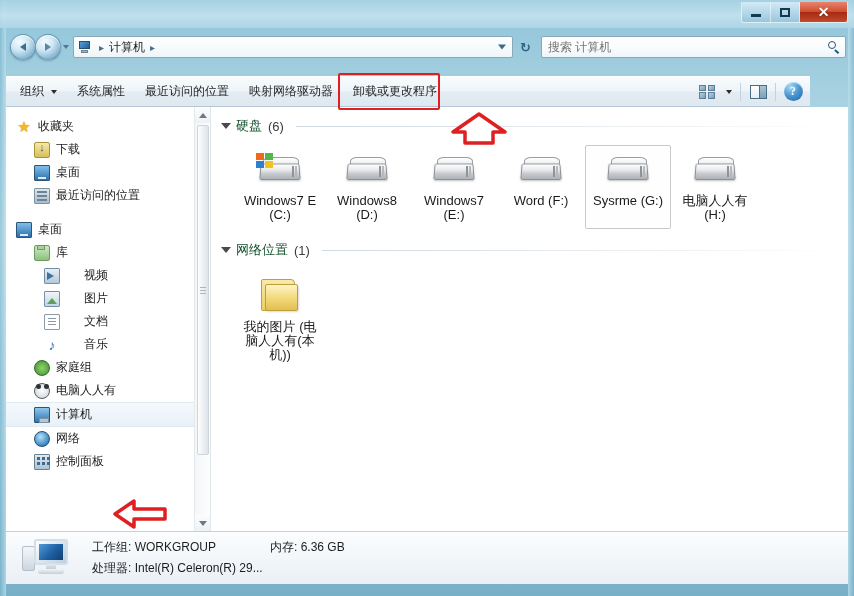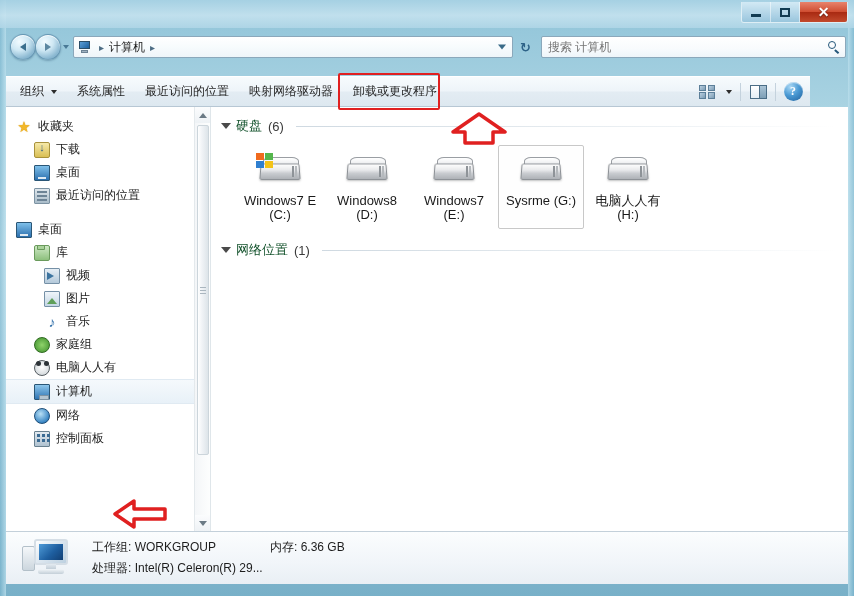--- a/index.html
+++ b/index.html
@@ -205,21 +205,21 @@
     width: 205px; height: 100%; background: #ffffff;
     position: relative; overflow: hidden;
     border-right: 1px solid #dfe6ea;
   }
   #sidebar-list { padding-top: 8px; }
   .nav-row {
     display: flex; align-items: center; height: 23px; padding-left: 10px;
     font-size: 12px; color: #1c1c1c; white-space: nowrap; cursor: default;
   }
   .nav-row.indent-1 { padding-left: 28px; }
-  .nav-row.indent-2 { padding-left: 38px; }
+  .nav-row.indent-2 { padding-left: 38px; gap: 18px; }
   .nav-row.selected {
     background: linear-gradient(180deg, #f5f9fc 0%, #e8f1f8 100%);
     border-top: 1px solid #e0eaf2; border-bottom: 1px solid #e0eaf2;
     height: 25px;
   }
   .nav-gap { height: 11px; }
   .ni { width: 16px; height: 16px; flex: none; margin-right: 6px; position: relative; }
 
   
   .ic-star { color: #f2b72a; font-size: 15px; line-height: 16px; text-align: center;
@@ -533,20 +533,24 @@
         </div>
         <div class="nav-row indent-2">
           <span class="ni ic-video"></span>
           <span>视频</span>
         </div>
         <div class="nav-row indent-2">
           <span class="ni ic-picture"></span>
           <span>图片</span>
         </div>
         <div class="nav-row indent-2">
+          <span class="ni ic-doc"></span>
+          <span>文档</span>
+        </div>
+        <div class="nav-row indent-2">
           <span class="ni ic-music">♪</span>
           <span>音乐</span>
         </div>
         <div class="nav-row indent-1">
           <span class="ni ic-homegroup"></span>
           <span>家庭组</span>
         </div>
         <div class="nav-row indent-1">
           <span class="ni ic-panda"></span>
           <span>电脑人人有</span>
@@ -612,20 +616,28 @@
 
         <div class="tile">
           <span class="drive-ico">
             <span class="drive-top"></span>
               <span class="drive-body"></span>
               <span class="drive-slot"></span>
           </span>
           <span class="tile-label">Windows7 (E:)</span>
         </div>
 
+        <div class="tile">
+          <span class="drive-ico">
+            <span class="drive-top"></span>
+              <span class="drive-body"></span>
+              <span class="drive-slot"></span>
+          </span>
+          <span class="tile-label">Word (F:)</span>
+        </div>
 
         <div class="tile selected">
           <span class="drive-ico">
             <span class="drive-top"></span>
               <span class="drive-body"></span>
               <span class="drive-slot"></span>
           </span>
           <span class="tile-label">Sysrme (G:)</span>
         </div>
 
@@ -639,20 +651,29 @@
         </div>
       </div>
 
       <div class="group-header" style="margin-top:12px;text-align:center;">
         <span class="grp-caret"></span>
         <span class="grp-title">网络位置</span>
         <span class="grp-count">(1)</span>
         <span class="grp-line"></span>
       </div>
 
+      <div class="tiles">
+        <div class="tile">
+          <span class="folder-ico">
+            <span class="folder-back"></span>
+              <span class="folder-front"></span>
+          </span>
+          <span class="tile-label">我的图片 (电脑人人有(本机))</span>
+        </div>
+      </div>
     </div>
   </div>
 
   <div id="statusbar">
     <span id="status-ico">
       <span class="sb-tower"></span>
       <span class="sb-monitor">
           <span class="sb-screen"></span>
         </span>
       <span class="sb-stand"></span>

